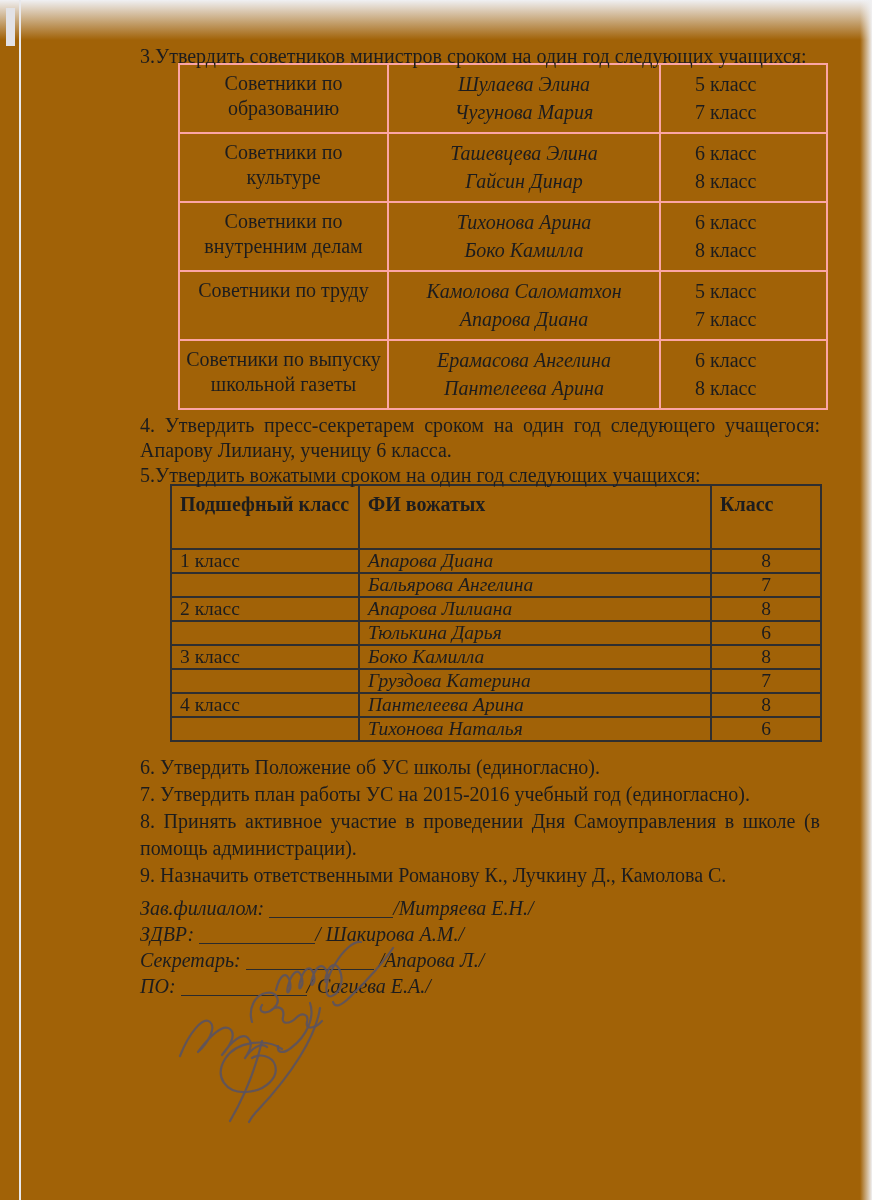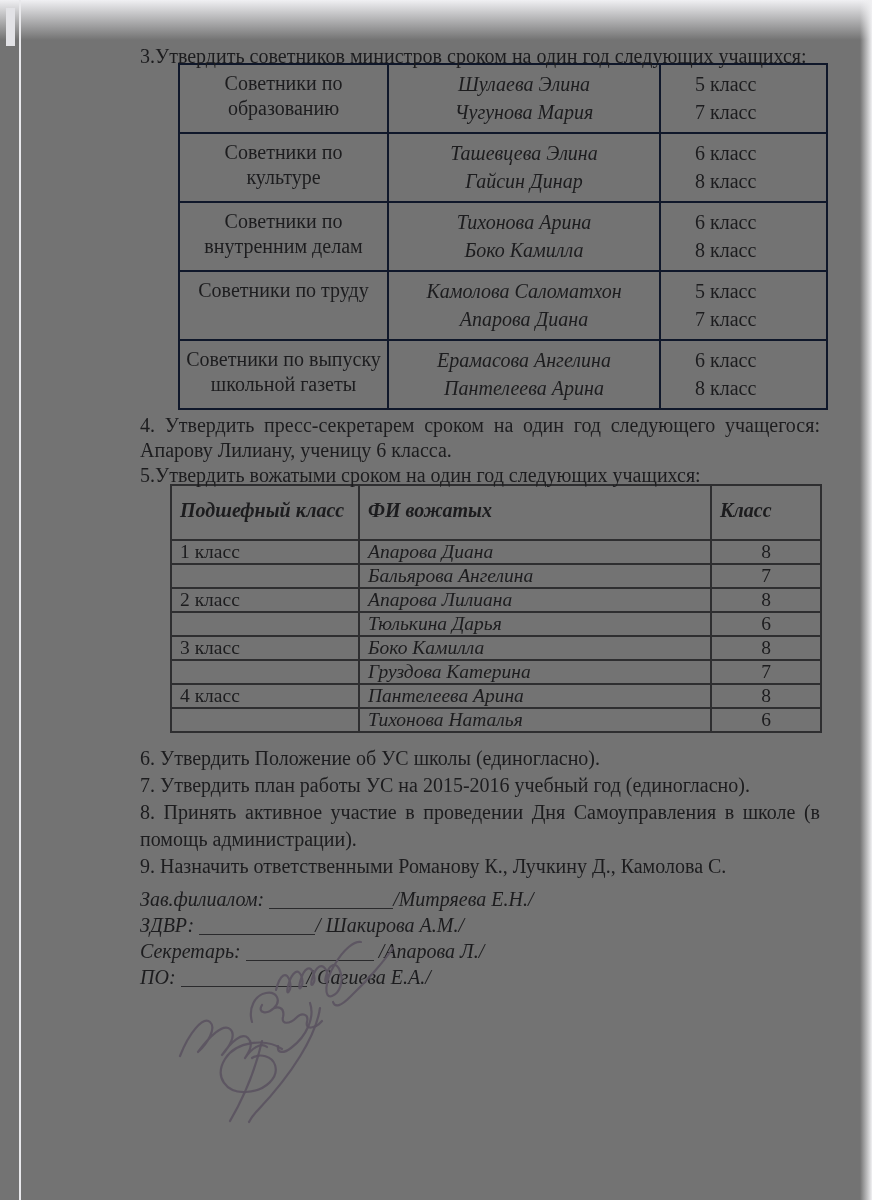--- a/index.html
+++ b/index.html
@@ -1,57 +1,57 @@
 <!DOCTYPE html>
 <html><head>
 <meta charset="utf-8">
 <style>
   html, body { margin:0; padding:0; background:#ffffff; }
   .page {
     position: relative;
     width: 872px; height: 1200px;
-    background: #737373;
+    background: #a16207;
     overflow: hidden;
     font-family: "Liberation Serif", "DejaVu Serif", serif;
     color: #1c1c1e;
   }
   
   .scan-top { position:absolute; left:0; top:0; width:872px; height:40px;
     background: linear-gradient(#f0f0f3, rgba(255,255,255,0)); }
   .scan-left-line { position:absolute; left:19px; top:0; width:2px; height:1200px; background:#e9e9ec; }
   .scan-left-mark { position:absolute; left:6px; top:8px; width:9px; height:38px; background:#e2e2e6; }
   .scan-right { position:absolute; right:0; top:0; width:12px; height:1200px;
     background: linear-gradient(to left, #f0f0f2, rgba(255,255,255,0)); }
 
   .content { position:absolute; left:0; top:0; width:872px; padding:44px 52px 0 140px; box-sizing:border-box; }
 
   p { margin:0; font-size:20px; line-height:25px; }
   .just { text-align: justify; }
 
   
   .t1 { border-collapse:collapse; table-layout:fixed; width:642px; margin:-6px 0 0 38px; }
-  .t1 td { border:2px solid #0f172a; vertical-align:top; padding:0; }
+  .t1 td { border:2px solid #fca5a5; vertical-align:top; padding:0; }
   .t1 tr { height:69px; }
   .t1 .c-role  { width:207px; text-align:center; }
   .t1 .c-name  { width:270px; text-align:center; }
   .t1 .c-class { width:165px; }
   .t1 .c-role div { margin-top:6px; font-size:20px; line-height:25px; padding:0 6px; }
   .pair div { font-size:20px; line-height:24px; }
   .pair div:first-child { margin-top:7px; }
   .pair div:last-child  { margin-top:4px; }
   .c-name .pair div { font-style: italic; }
   .c-class .pair div { padding-left:34px; }
 
   
   .p4 { margin-top:3px; }
 
   
   .t2 { border-collapse:collapse; table-layout:fixed; width:650px; margin:-4px 0 0 30px; }
   .t2 th, .t2 td { border:2px solid #2e2e30; padding:0 8px; text-align:left; vertical-align:top; }
-  .t2 th { font-size:20px; line-height:26px; padding-top:11px; height:55px; box-sizing:border-box;font-style:italic; }
+  .t2 th { font-size:20px; line-height:26px; padding-top:5px; height:64px; box-sizing:border-box; }
   .t2 td { font-size:19.5px; line-height:22px; height:23px; box-sizing:border-box; }
   .t2 .w1 { width:188px; } .t2 .w2 { width:352px; } .t2 .w3 { width:110px; }
   .t2 td.name { font-style: italic; }
   .t2 th.grade-h { text-align:left; }
   .t2 td.grade { text-align:center; font-style: normal; }
 
   
   .items { margin-top:12px; }
   .items p { line-height:27px; }
 

